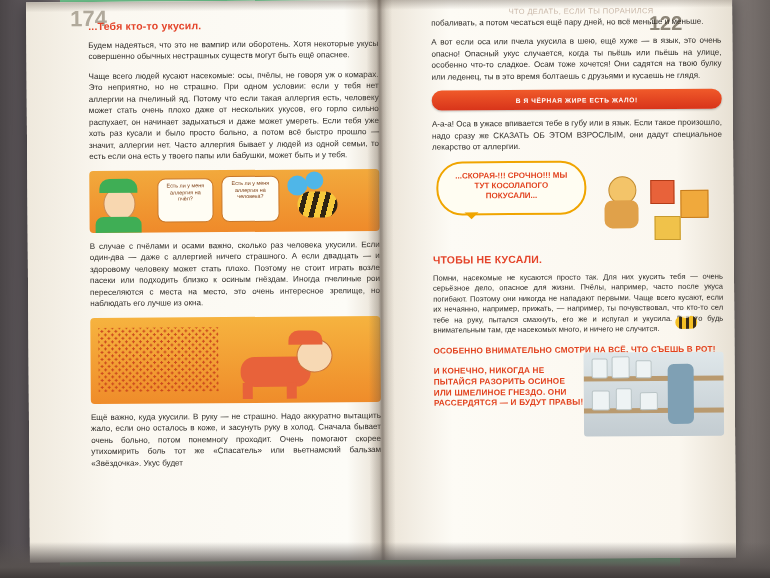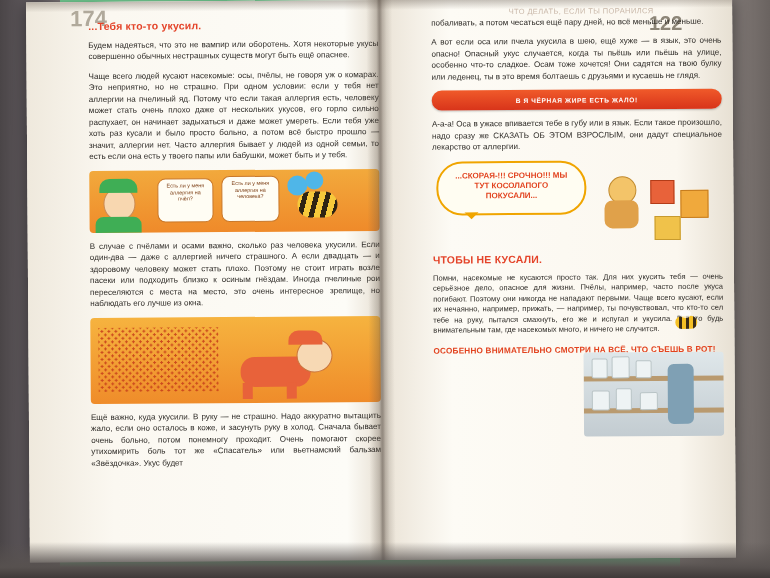--- a/index.html
+++ b/index.html
@@ -207,20 +207,21 @@
         <div class="shelf" style="left:0;top:56px;width:140px;height:5px;"></div>
         <div class="jar" style="left:8px;top:6px;width:14px;height:18px;"></div>
         <div class="jar" style="left:28px;top:4px;width:16px;height:20px;"></div>
         <div class="jar" style="left:52px;top:8px;width:14px;height:16px;"></div>
         <div class="jar" style="left:8px;top:38px;width:16px;height:18px;"></div>
         <div class="jar" style="left:32px;top:36px;width:14px;height:20px;"></div>
         <div class="jar" style="left:56px;top:40px;width:16px;height:16px;"></div>
         <div class="shape" style="left:84px;top:12px;width:26px;height:60px;background:#7fa0b4;border-radius:6px;"></div>
       </div>
 
+      <div class="callout" style="width:150px;">И КОНЕЧНО, НИКОГДА НЕ ПЫТАЙСЯ РАЗОРИТЬ ОСИНОЕ ИЛИ ШМЕЛИНОЕ ГНЕЗДО. ОНИ РАССЕРДЯТСЯ — И БУДУТ ПРАВЫ!</div>
 
       <div class="bee" style="position:absolute;right:26px;top:300px;"></div>
     </div>
 
     <div class="gutter"></div>
   </div>
 
   <div class="bg-bottom"></div>
 </div>
 

